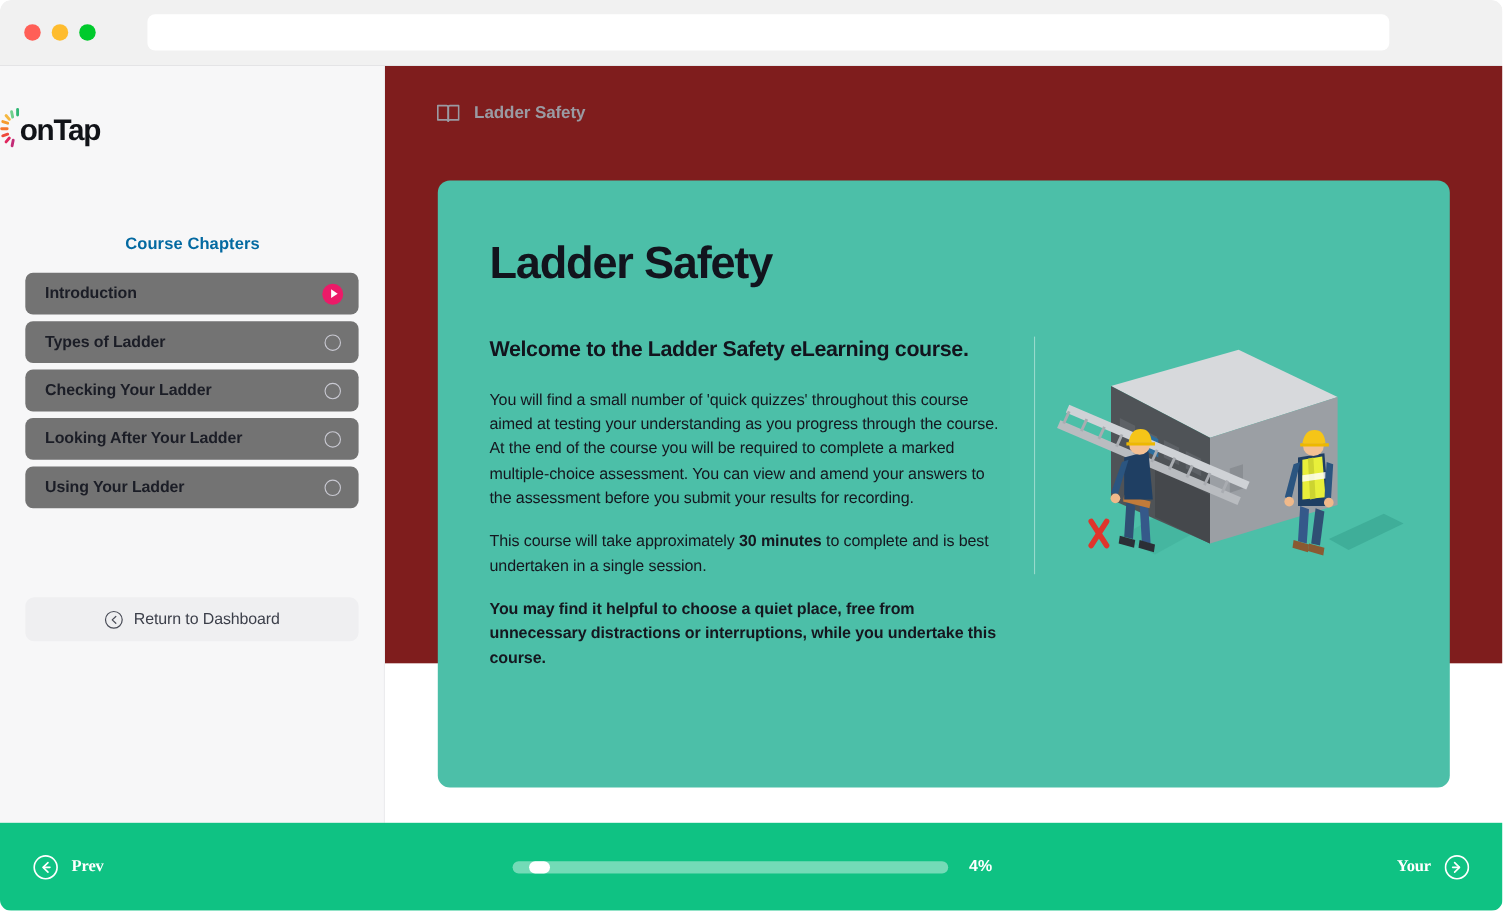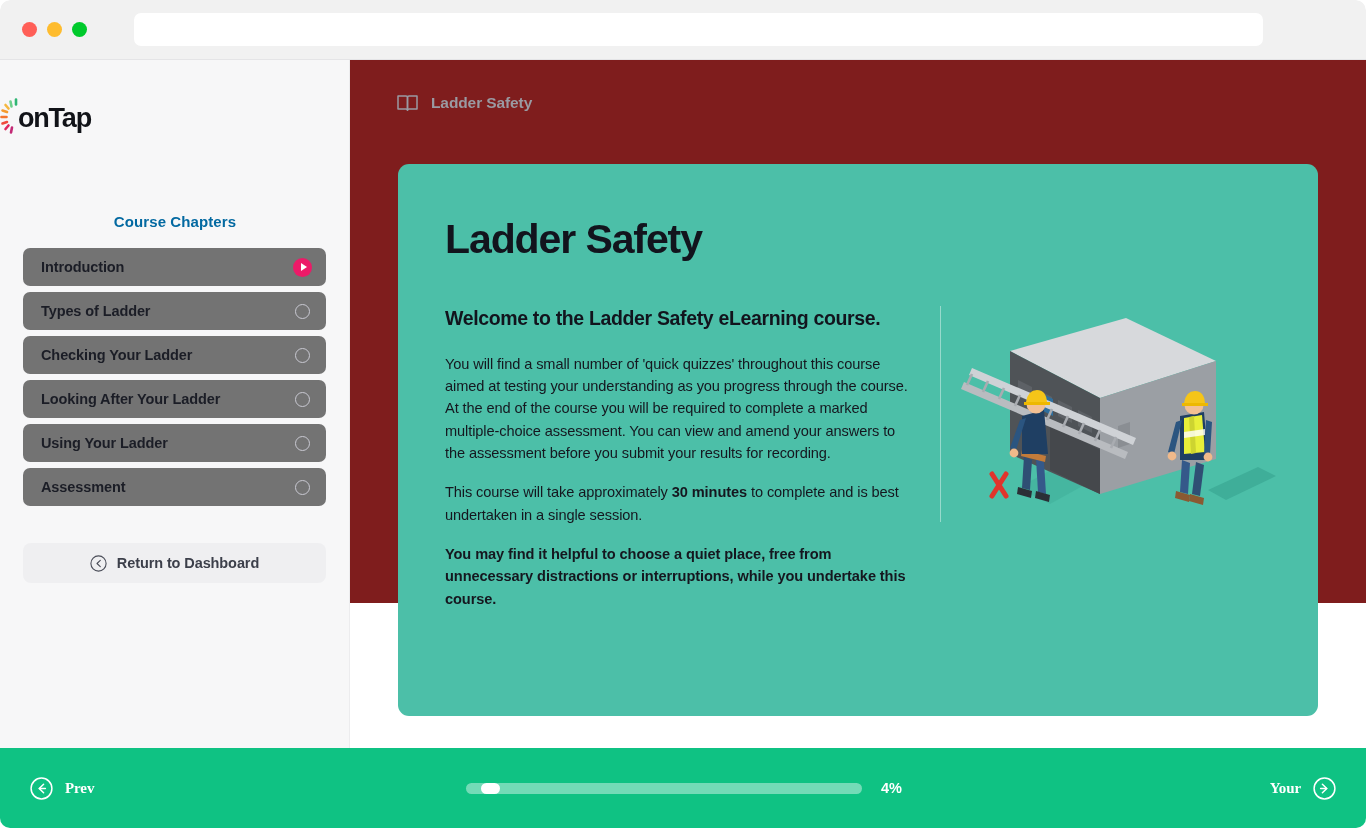--- a/index.html
+++ b/index.html
@@ -152,21 +152,21 @@
     border-radius: 8px;
     display: flex;
     align-items: center;
     justify-content: center;
     gap: 10px;
     cursor: pointer;
     font-family: "Liberation Sans", sans-serif;
   }
   .return-btn .label {
     font-size: 14.5px;
-    font-weight: 700;
+    font-weight: 400;
     color: #3c3f4a;
     letter-spacing: -0.1px;
   }
 
   
   .main {
     position: absolute;
     top: 60px; left: 350px;
     width: 1016px;
     height: 543px;
@@ -361,24 +361,20 @@
       <div class="chapter">
         <span class="chapter-label">Looking After Your Ladder</span>
         <span class="status-dot"></span>
       </div>
 
       <div class="chapter">
         <span class="chapter-label">Using Your Ladder</span>
         <span class="status-dot"></span>
       </div>
 
-      <div class="chapter">
-        <span class="chapter-label">Assessment</span>
-        <span class="status-dot"></span>
-      </div>
 
     </div>
 
     <button class="return-btn">
       <svg width="17" height="17" viewBox="0 0 17 17">
         <circle cx="8.5" cy="8.5" r="7.6" fill="none" stroke="#4a4d58" stroke-width="1.1"></circle>
         <path d="M10.3 5.4 L7.0 8.5 L10.3 11.6" fill="none" stroke="#4a4d58" stroke-width="1.1" stroke-linecap="round" stroke-linejoin="round"></path>
       </svg>
       <span class="label">Return to Dashboard</span>
     </button>

